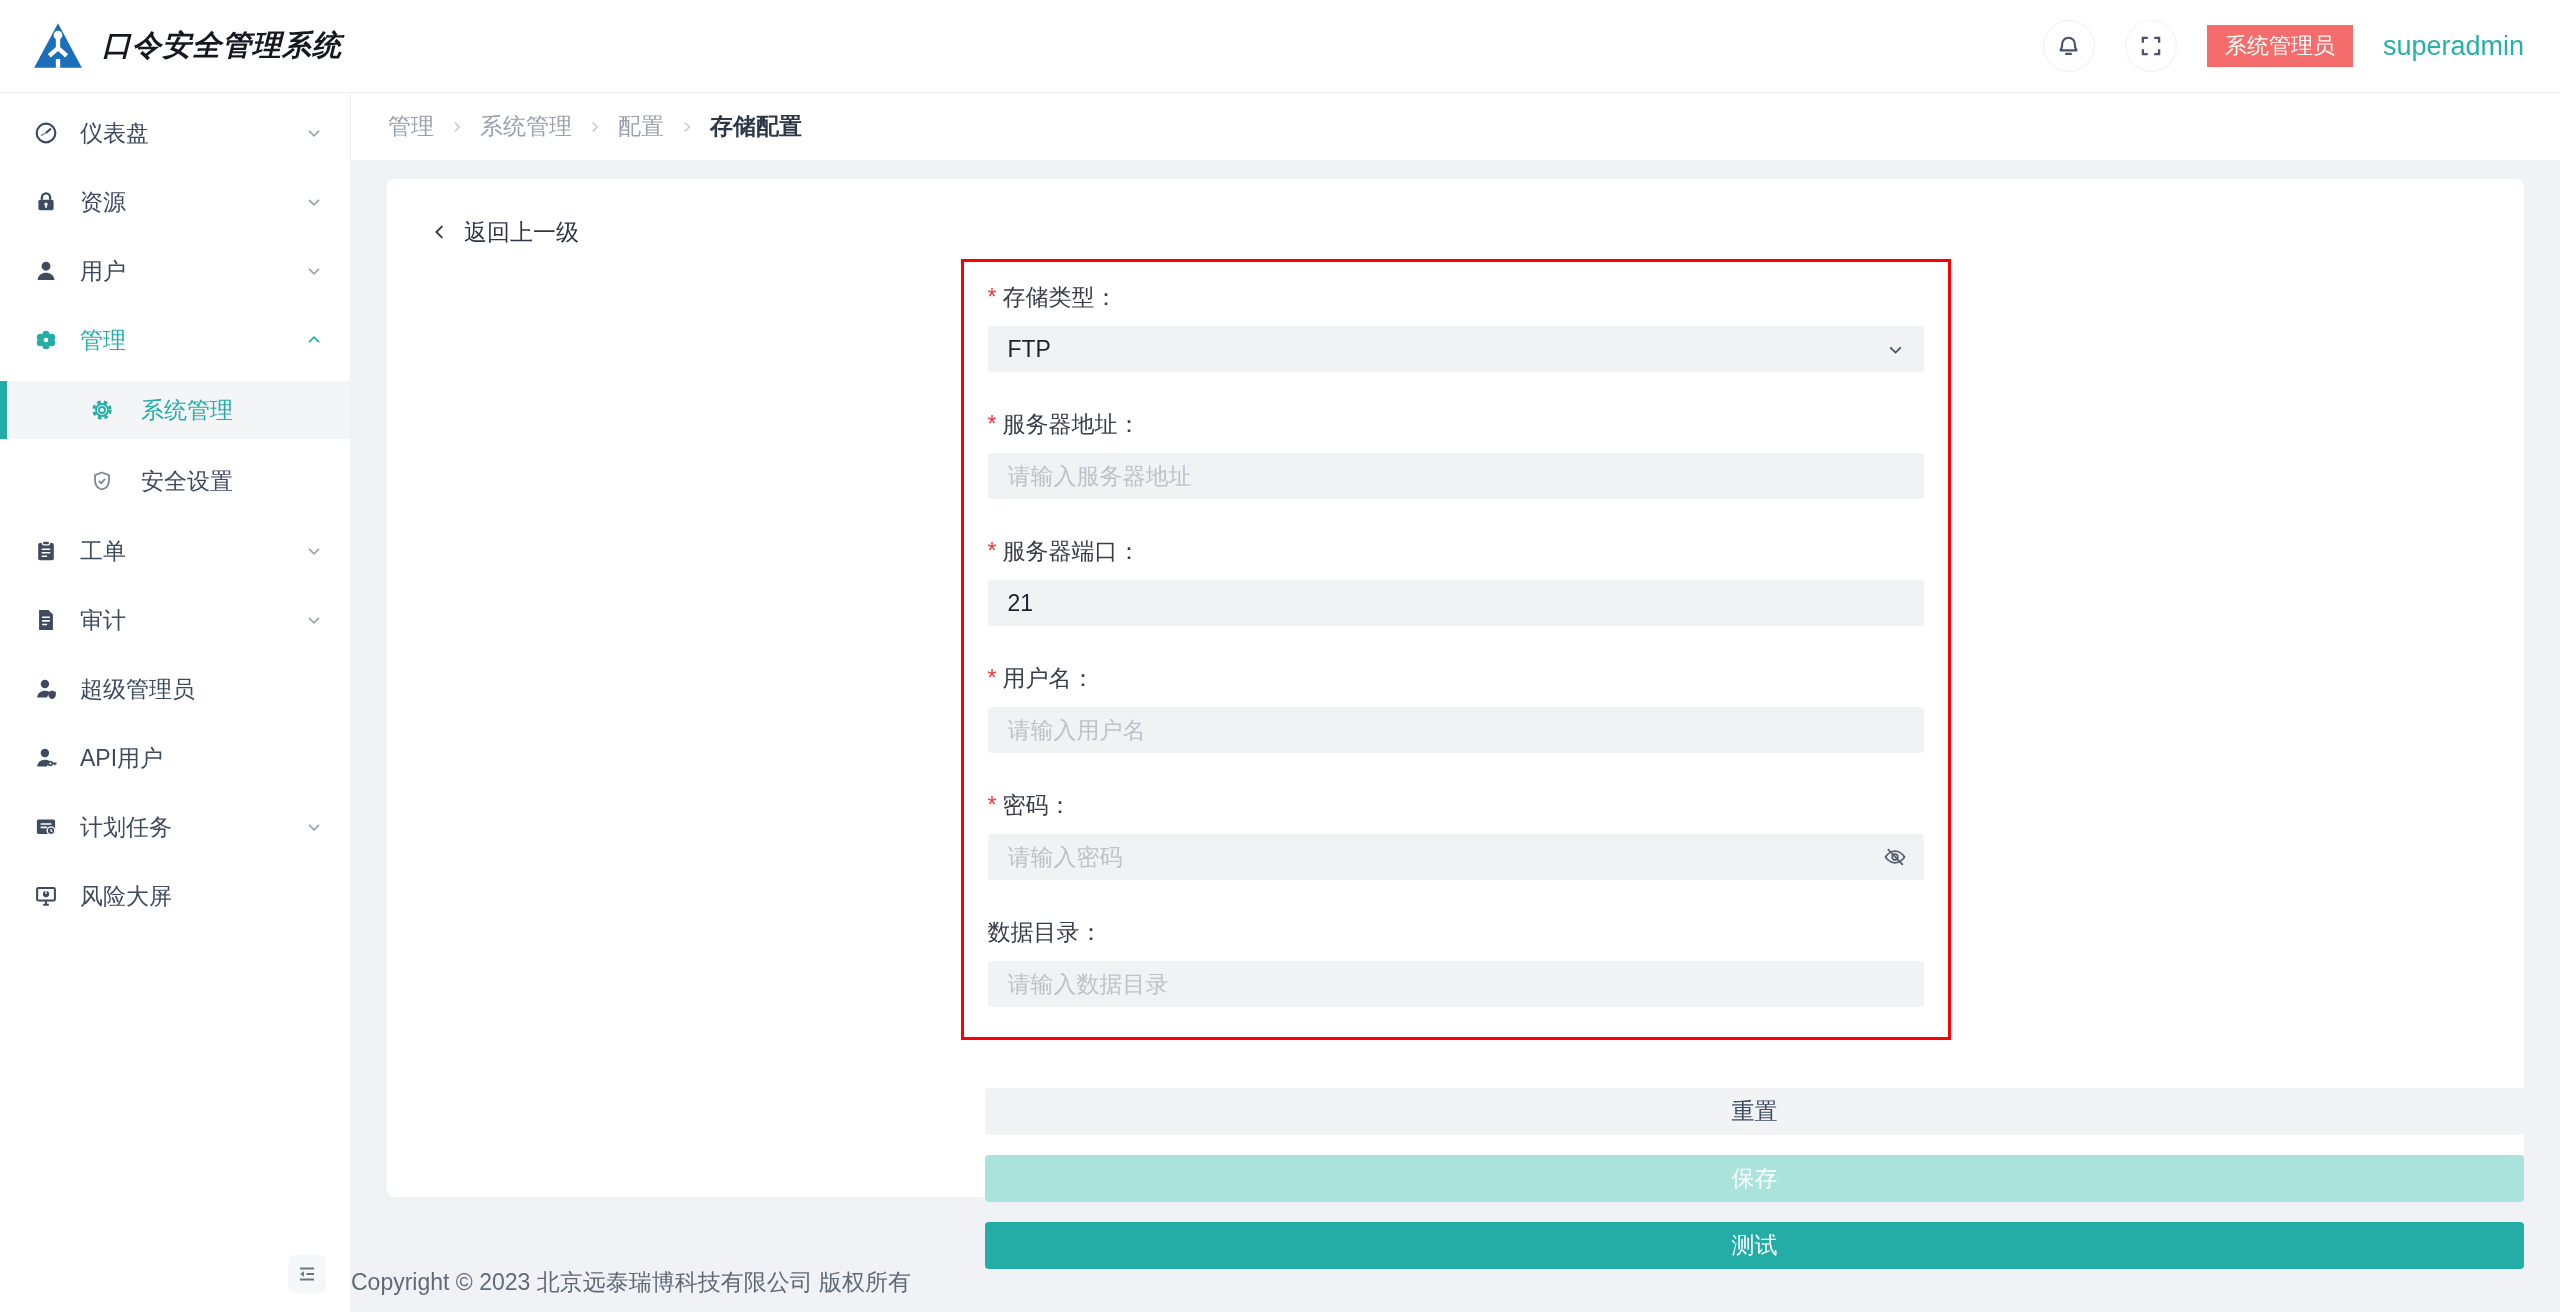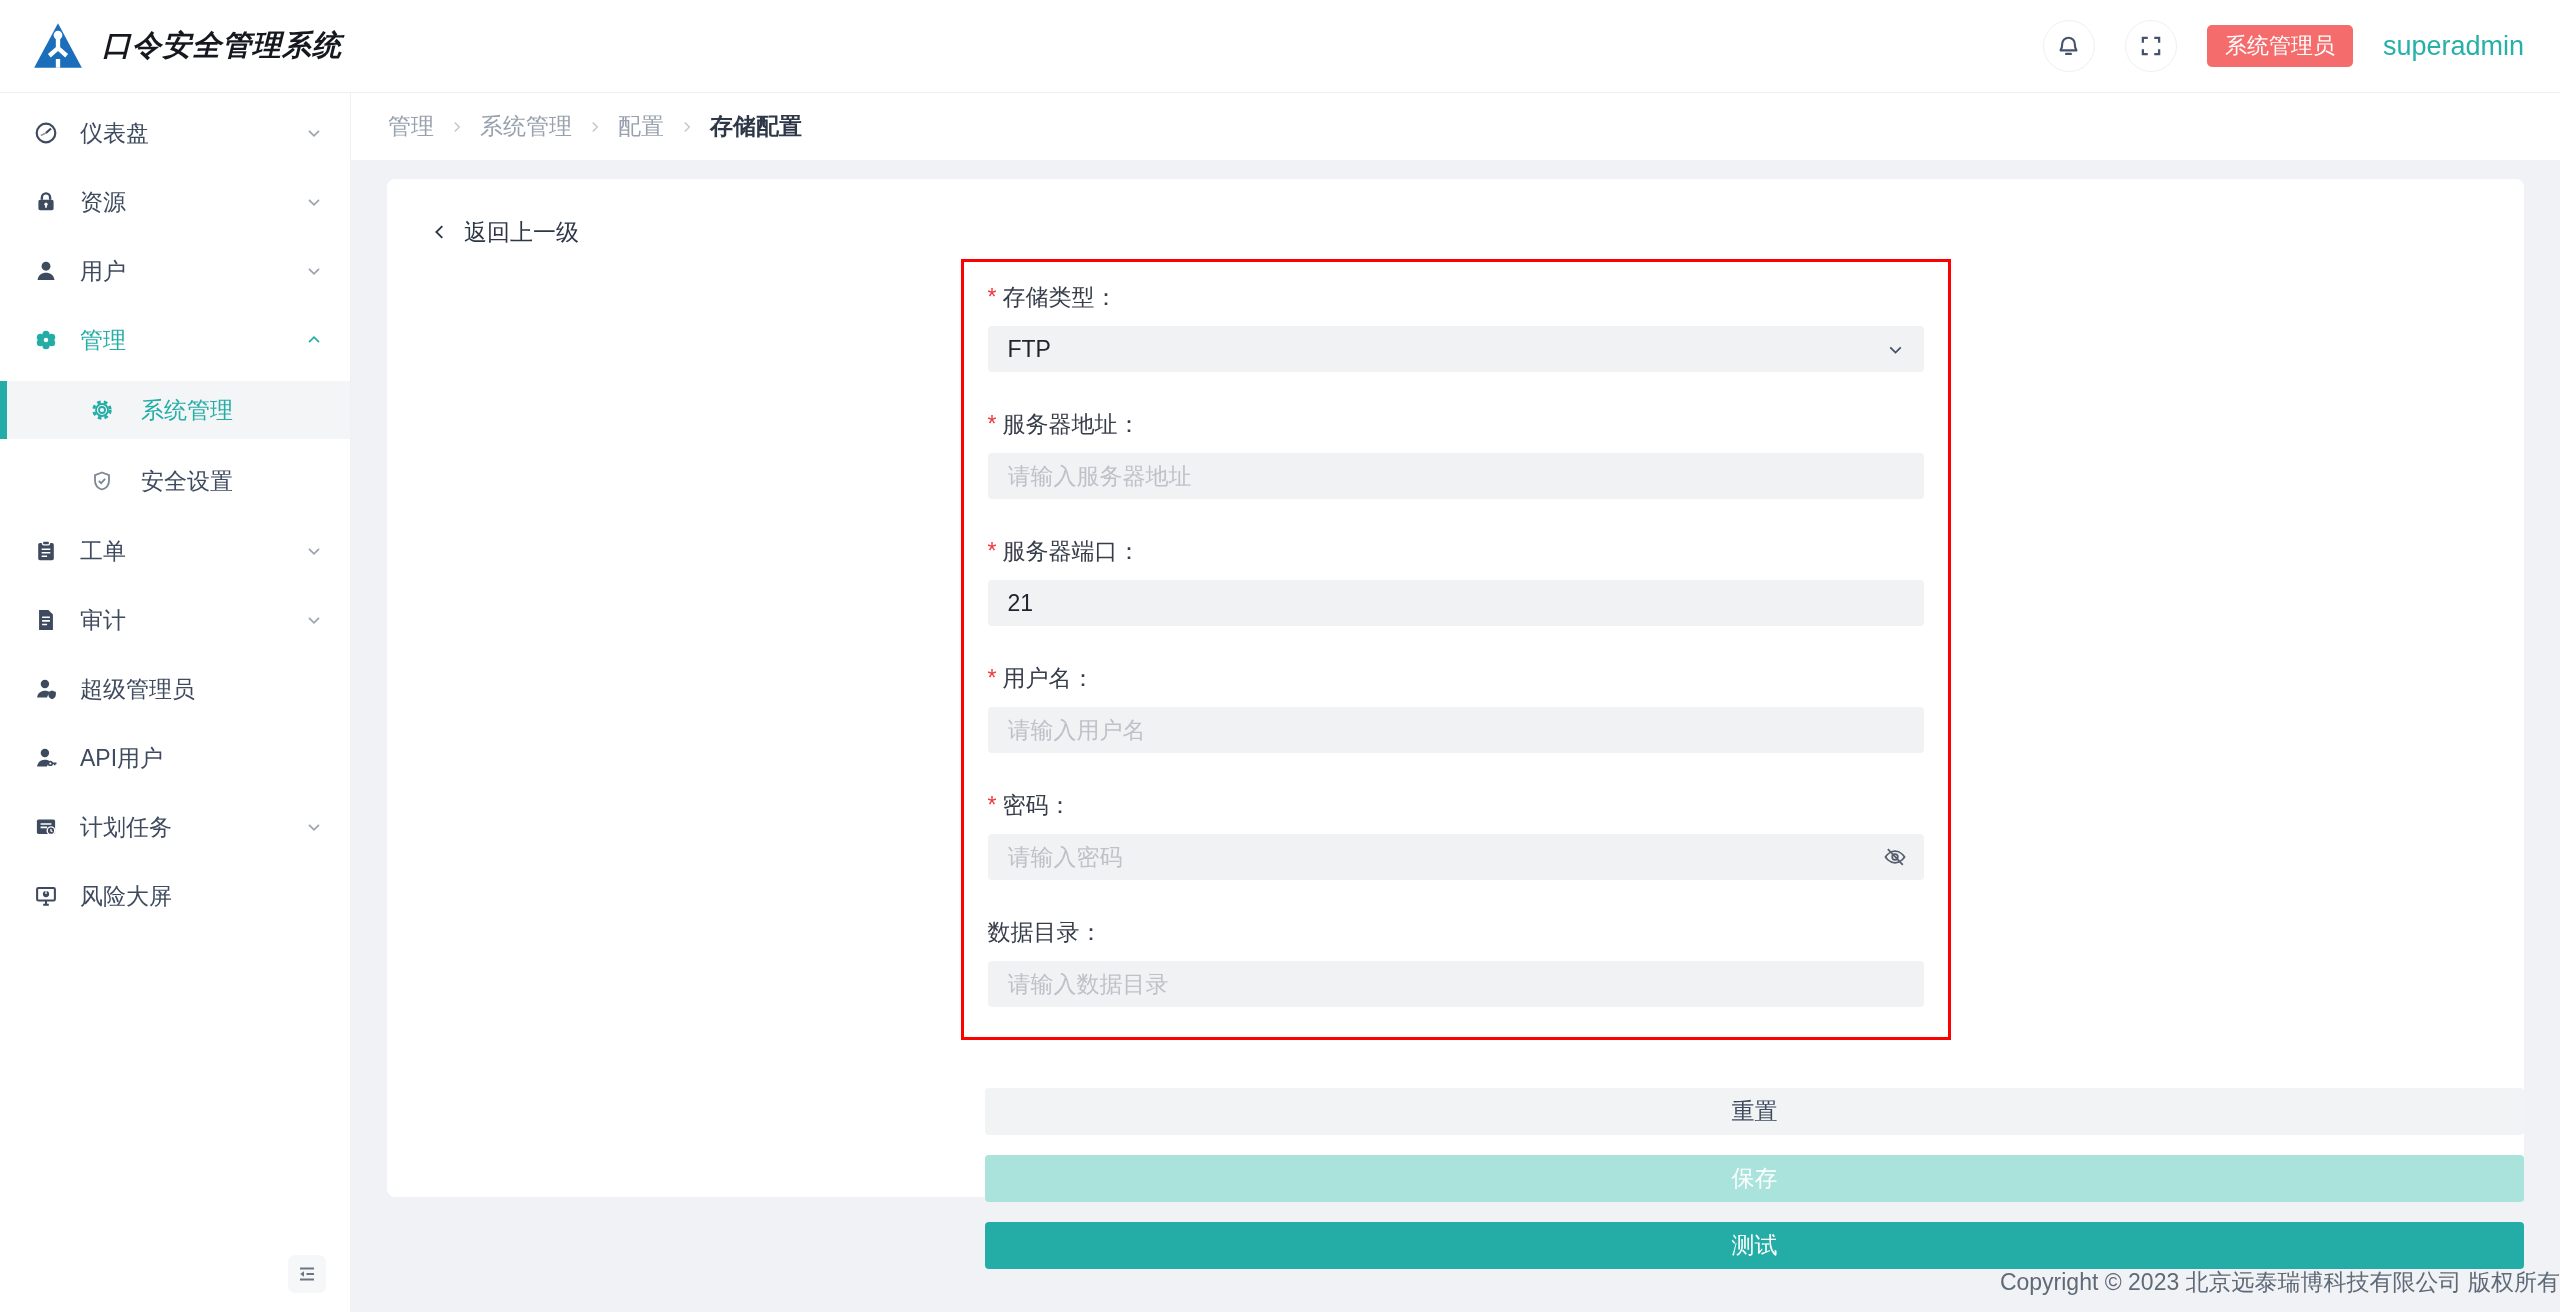--- a/index.html
+++ b/index.html
@@ -7,21 +7,21 @@
   body { font-family:"Liberation Sans", sans-serif; background:#f0f2f5; color:#333a45; }
   .app { display:flex; flex-direction:column; width:100%; height:100%; }
 
   
   .header { height:93px; background:#fff; border-bottom:1px solid #edeff2; display:flex; align-items:center; padding:0 36px 0 32px; flex:none; }
   .brand { display:flex; align-items:center; gap:18px; }
   .logo { width:52px; height:52px; display:flex; align-items:center; justify-content:center; }
   .app-title { font-size:29px; font-weight:600; color:#15191f; letter-spacing:1px;font-style:italic; }
   .header-right { margin-left:auto; display:flex; align-items:center; gap:30px; }
   .icon-circle { width:52px; height:52px; border:1px solid #eef0f3; border-radius:50%; display:flex; align-items:center; justify-content:center; color:#47526b; background:#fff; cursor:pointer; }
-  .role-badge { background:#f56c6c; color:#fff; font-size:22px; padding:10px 18px; border-radius:5px; line-height:1; }
+  .role-badge { background:#f56c6c; color:#fff; font-size:22px; padding:10px 18px; border-radius:0; line-height:1; }
   .username { color:#27b0a8; font-size:27px; cursor:pointer; }
 
   
   .body-row { flex:1; display:flex; min-height:0; }
 
   
   .sidebar { width:351px; background:#fff; border-right:1px solid #eef0f3; position:relative; flex:none; padding-top:12px; }
   .menu-item { height:56px; margin-bottom:13px; display:flex; align-items:center; padding:0 26px 0 33px; color:#3e4a5e; font-size:23px; cursor:pointer; }
   .mi-icon { width:26px; height:26px; margin-right:21px; display:flex; align-items:center; justify-content:center; color:#3e4a5e; flex:none; }
   .mi-icon svg { width:26px; height:26px; }
@@ -63,21 +63,21 @@
   .eye-btn { position:absolute; right:16px; top:10px; color:#555e6b; cursor:pointer; display:flex; }
   .eye-btn svg { width:26px; height:26px; }
   .select-control { cursor:pointer; }
 
   .buttons-row { margin:48px 0 0 598px; display:flex; gap:20px;flex-direction:column; }
   .btn { height:47px; border:none; border-radius:4px; font-size:23px; padding:0 27px; font-family:inherit; cursor:pointer; line-height:1; }
   .btn-reset { background:#f2f3f5; color:#3e4a5e; }
   .btn-save { background:#a9e3dc; color:#fff; cursor:not-allowed; }
   .btn-test { background:#23ada6; color:#fff; }
 
-  .footer { flex:1; display:flex; align-items:flex-end; justify-content:flex-end; padding-bottom:14px; color:#5f6a78; font-size:23px; }
+  .footer { flex:1; display:flex; align-items:flex-end; justify-content:flex-start; padding-bottom:14px; color:#5f6a78; font-size:23px; }
 </style>
 </head>
 <body>
 
 <div class="app">
 
   <div class="header">
     <div class="brand">
       <span class="logo">
         <svg viewBox="0 0 48 48" width="52" height="52">

